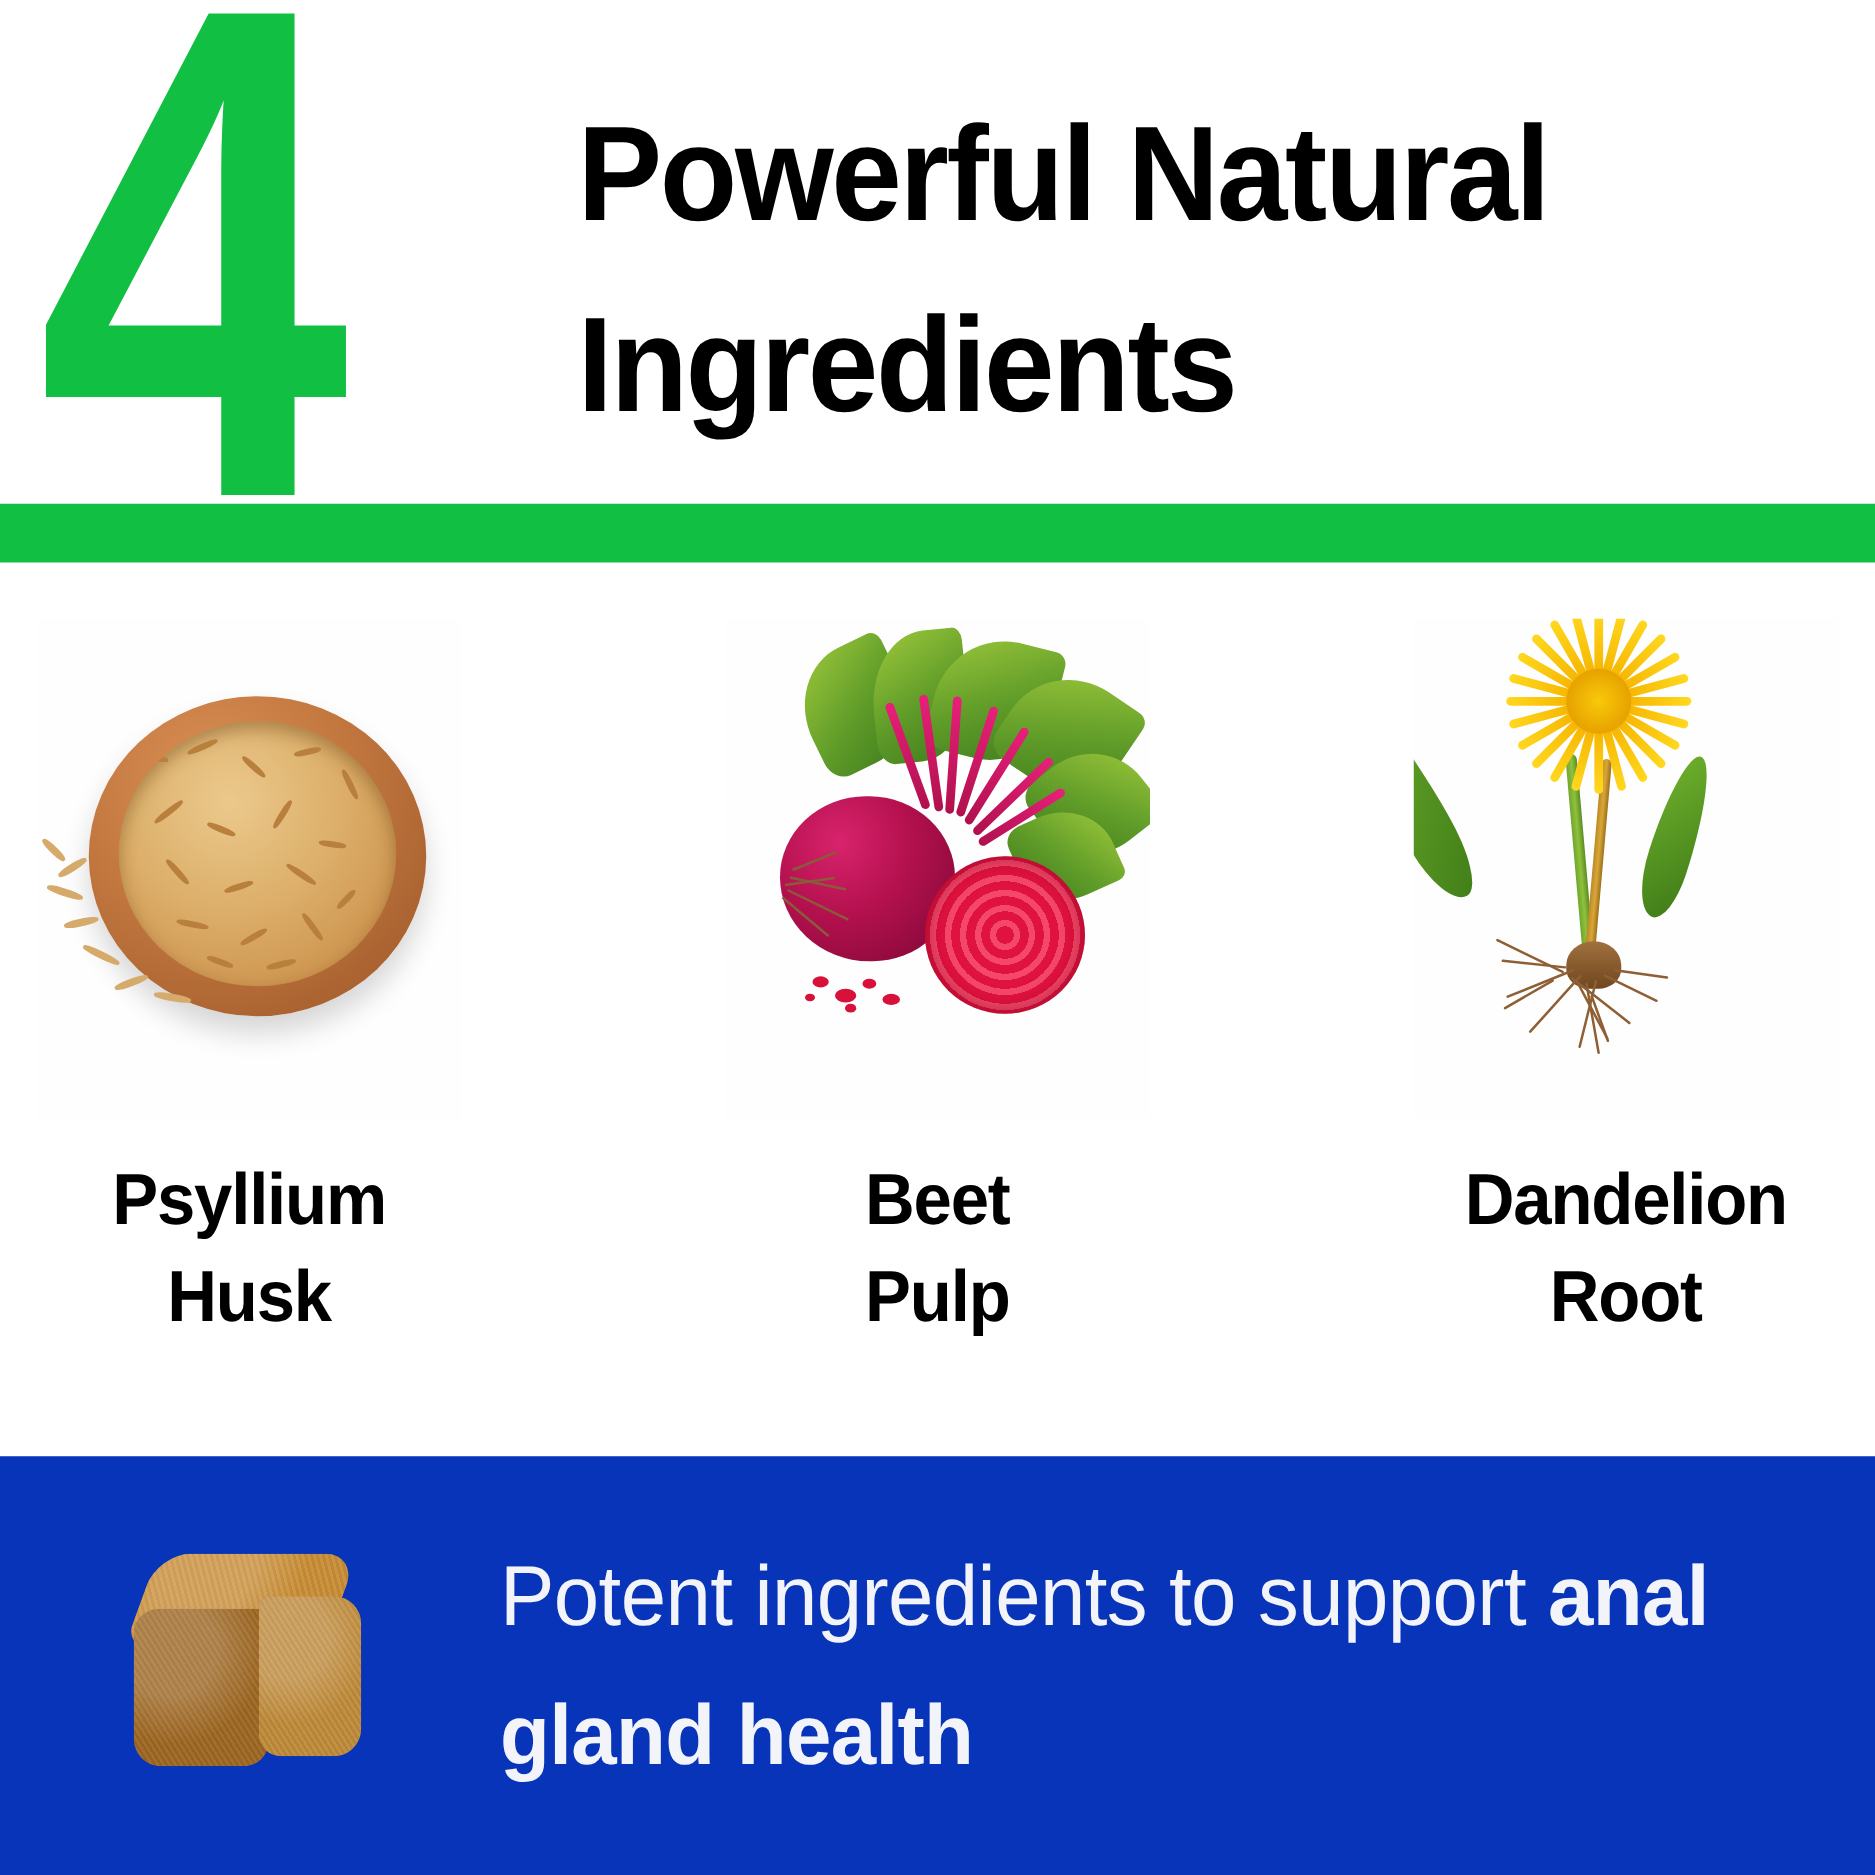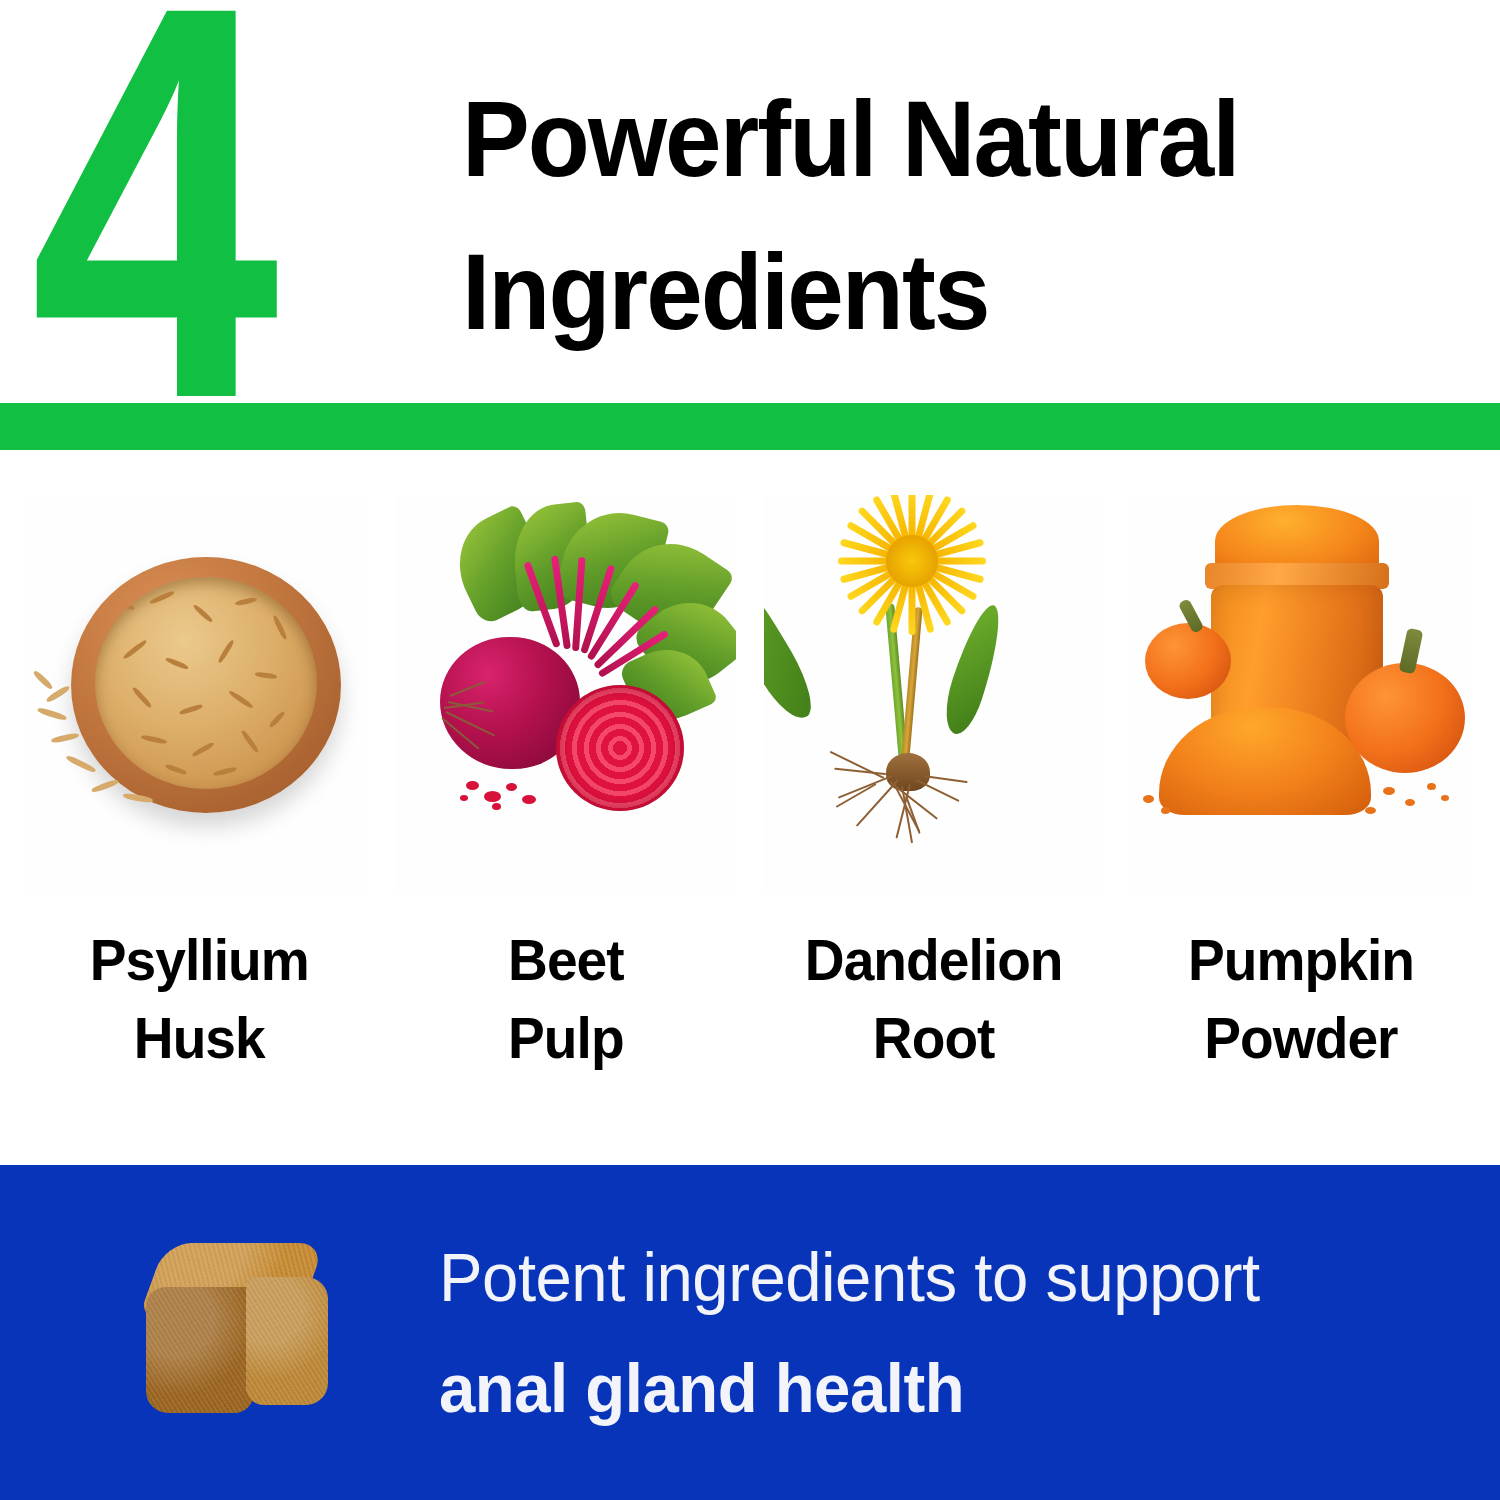--- a/index.html
+++ b/index.html
@@ -176,21 +176,21 @@
     position:absolute;
     background:radial-gradient(ellipse at 44% 18%,#FFA82B 0%,#F2801A 52%,#D25C0B 100%);
     border-radius:48% 48% 12% 12% / 80% 80% 16% 16%;
   }
   .dust { position:absolute; background:#E8721A; border-radius:50%; }
 
   
   .banner {
     position:absolute; left:0; top:1165px; width:1500px; height:335px;
     background:#0734B8;
-    display:flex; align-items:center;padding-left:39px;
+    display:flex; align-items:center;
   }
   .chew-wrap {
     width:400px; display:flex; align-items:center; justify-content:center;
     flex:0 0 400px;
   }
   .chew {
     position:relative; width:186px; height:180px;
   }
   .chew-face {
     position:absolute;
@@ -370,50 +370,20 @@
       <div class="dand-rootfib" style="left:160px;top:280px;width:44px;transform:rotate(8deg);"></div>
       <div class="dand-rootfib" style="left:112px;top:288px;width:46px;transform:rotate(150deg);"></div>
       <div class="dand-rootfib" style="left:142px;top:300px;width:40px;transform:rotate(70deg);"></div>
     </div>
     <div class="cap">
       <div>Dandelion</div>
       <div>Root</div>
     </div>
   </div>
 
-  <div class="cell">
-    <div class="thumb">
-
-      <div class="jar-heap" style="left:84px;top:10px;width:164px;height:72px;"></div>
-
-      <div class="jar-neck" style="left:74px;top:68px;width:184px;height:26px;"></div>
-
-      <div class="jar-body" style="left:80px;top:90px;width:172px;height:168px;"></div>
-
-      <div class="pumpkin" style="left:14px;top:128px;width:86px;height:76px;"></div>
-      <div class="pump-stem" style="left:54px;top:104px;width:12px;height:34px;transform:rotate(-28deg);"></div>
-
-      <div class="pumpkin" style="left:214px;top:168px;width:120px;height:110px;"></div>
-      <div class="pump-stem" style="left:272px;top:134px;width:16px;height:44px;transform:rotate(12deg);"></div>
-
-      <div class="pile" style="left:28px;top:212px;width:212px;height:108px;"></div>
-
-      <div class="dust" style="left:12px;top:300px;width:11px;height:8px;"></div>
-      <div class="dust" style="left:30px;top:312px;width:9px;height:7px;"></div>
-      <div class="dust" style="left:252px;top:292px;width:12px;height:8px;"></div>
-      <div class="dust" style="left:274px;top:304px;width:10px;height:7px;"></div>
-      <div class="dust" style="left:296px;top:288px;width:9px;height:7px;"></div>
-      <div class="dust" style="left:234px;top:312px;width:11px;height:7px;"></div>
-      <div class="dust" style="left:310px;top:300px;width:8px;height:6px;"></div>
-    </div>
-    <div class="cap">
-      <div>Pumpkin</div>
-      <div>Powder</div>
-    </div>
-  </div>
 
 </div>
 
 <div class="banner">
   <div class="chew-wrap">
     <div class="chew">
       <div class="chew-face chew-top"></div>
       <div class="chew-face chew-left"></div>
       <div class="chew-face chew-right"></div>
     </div>

